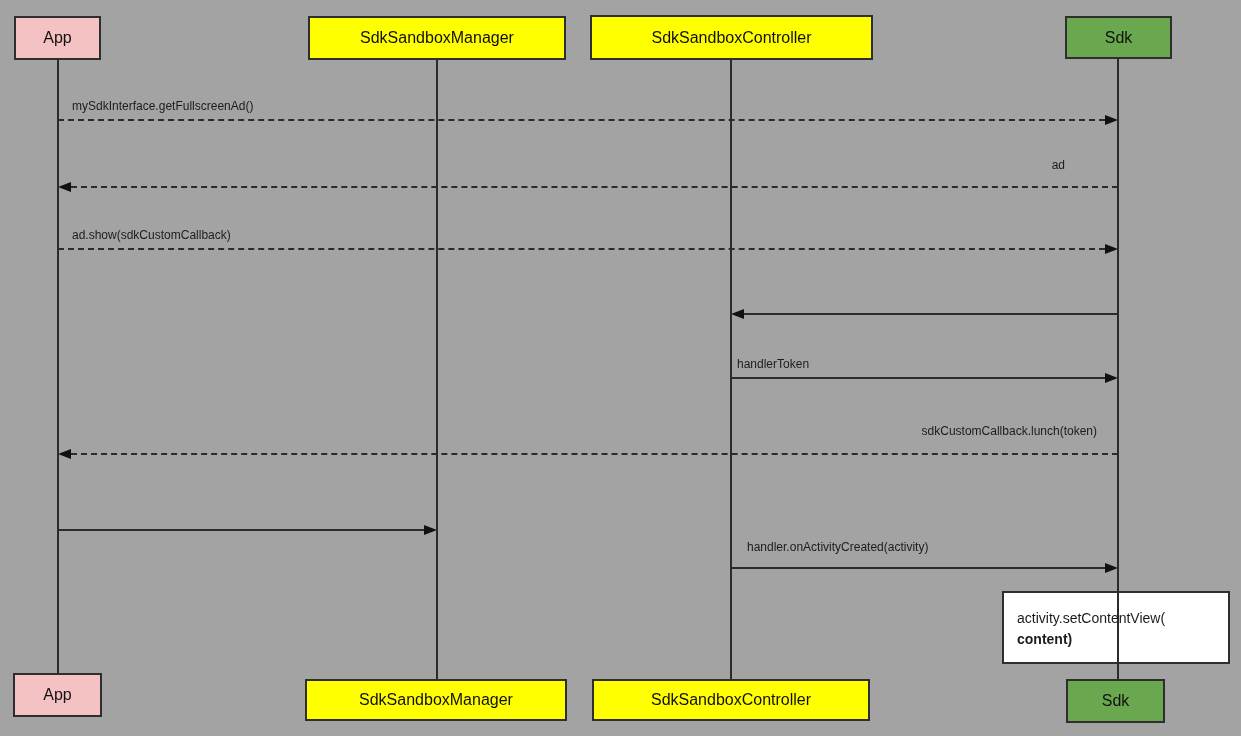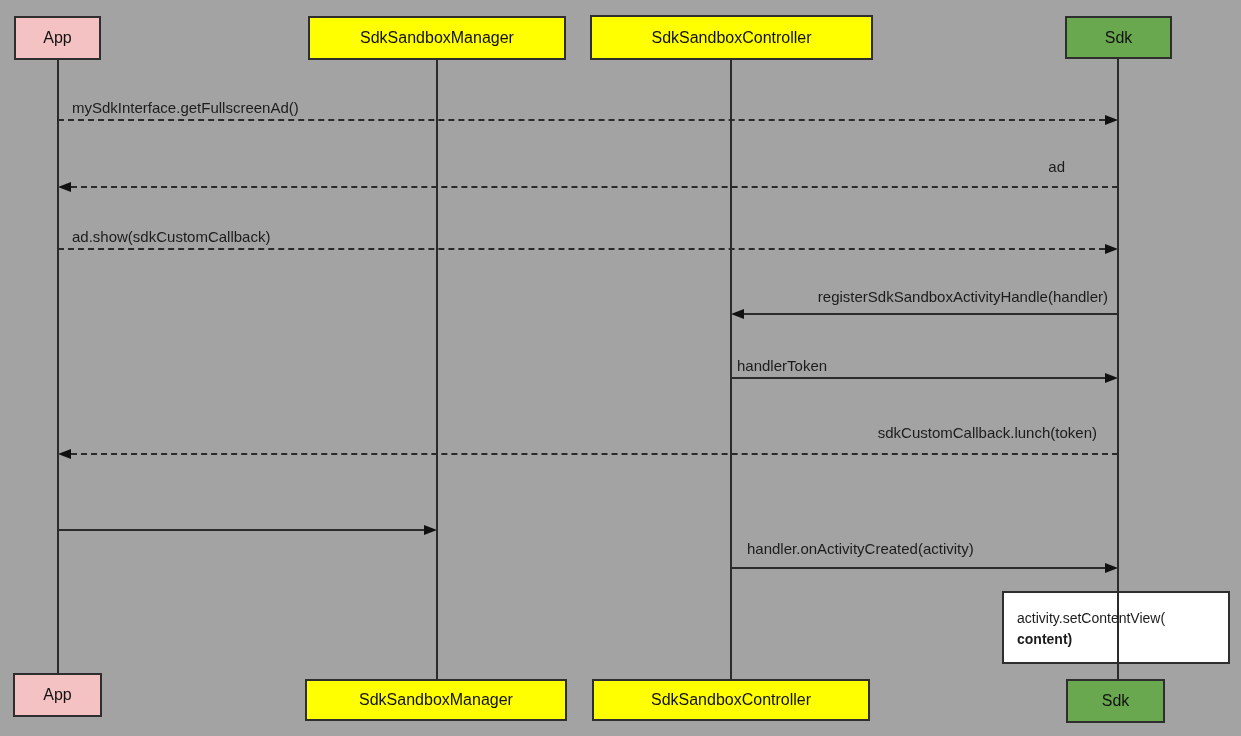--- a/index.html
+++ b/index.html
@@ -12,21 +12,21 @@
     display:flex;align-items:center;justify-content:center;
     font-size:16px;color:#111;z-index:5;
   }
   .lifeline{position:absolute;width:2px;background:#2b2b2b;z-index:3;}
   .dline{position:absolute;border-top:2px dashed #2b2b2b;height:0;z-index:1;}
   .sline{position:absolute;height:2px;background:#2b2b2b;z-index:1;}
   .arr-r{position:absolute;width:0;height:0;border-top:5px solid transparent;
     border-bottom:5px solid transparent;border-left:13px solid #111;z-index:2;}
   .arr-l{position:absolute;width:0;height:0;border-top:5px solid transparent;
     border-bottom:5px solid transparent;border-right:13px solid #111;z-index:2;}
-  .mlabel{position:absolute;font-size:15px;color:#1c1c1c;white-space:nowrap;z-index:4;}
+  .mlabel{position:absolute;font-size:12px;color:#1c1c1c;white-space:nowrap;z-index:4;}
   .note{position:absolute;background:#ffffff;border:2px solid #2e2e2e;box-sizing:border-box;z-index:2;}
   .note-text{position:absolute;font-size:14px;line-height:21px;color:#1c1c1c;z-index:4;}
 </style>
 </head>
 <body>
 
 <div id="canvas">
 
   <div class="lifeline" style="left:57px;top:60px;height:613px;"></div>
   <div class="lifeline" style="left:436px;top:60px;height:619px;"></div>
@@ -64,21 +64,20 @@
   <div class="arr-r" style="left:1105px;top:115px;"></div>
 
   <div class="mlabel" style="right:176px;top:158px;">ad</div>
   <div class="dline" style="left:71px;top:186px;width:1047px;"></div>
   <div class="arr-l" style="left:58px;top:182px;"></div>
 
   <div class="mlabel" style="left:72px;top:228px;">ad.show(sdkCustomCallback)</div>
   <div class="dline" style="left:58px;top:248px;width:1047px;"></div>
   <div class="arr-r" style="left:1105px;top:244px;"></div>
 
-  <div class="mlabel" style="right:133px;top:288px;">registerSdkSandboxActivityHandle(handler)</div>
   <div class="sline" style="left:744px;top:313px;width:374px;"></div>
   <div class="arr-l" style="left:731px;top:309px;"></div>
 
   <div class="mlabel" style="left:737px;top:357px;">handlerToken</div>
   <div class="sline" style="left:731px;top:377px;width:374px;"></div>
   <div class="arr-r" style="left:1105px;top:373px;"></div>
 
   <div class="mlabel" style="right:144px;top:424px;">sdkCustomCallback.lunch(token)</div>
   <div class="dline" style="left:71px;top:453px;width:1047px;"></div>
   <div class="arr-l" style="left:58px;top:449px;"></div>

